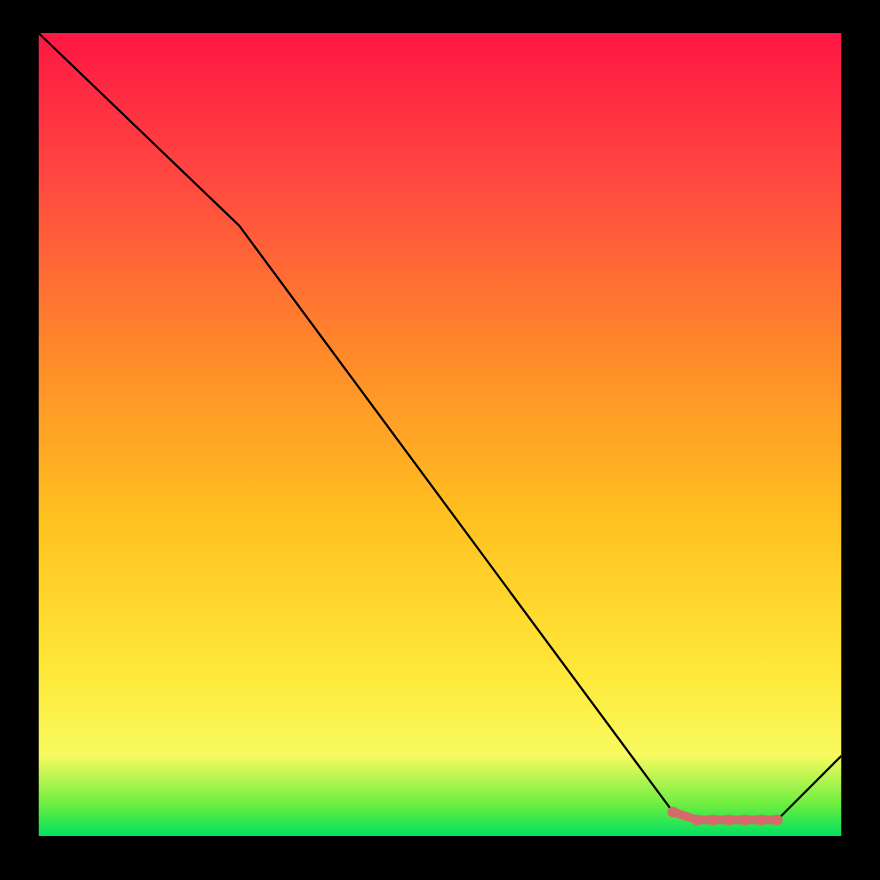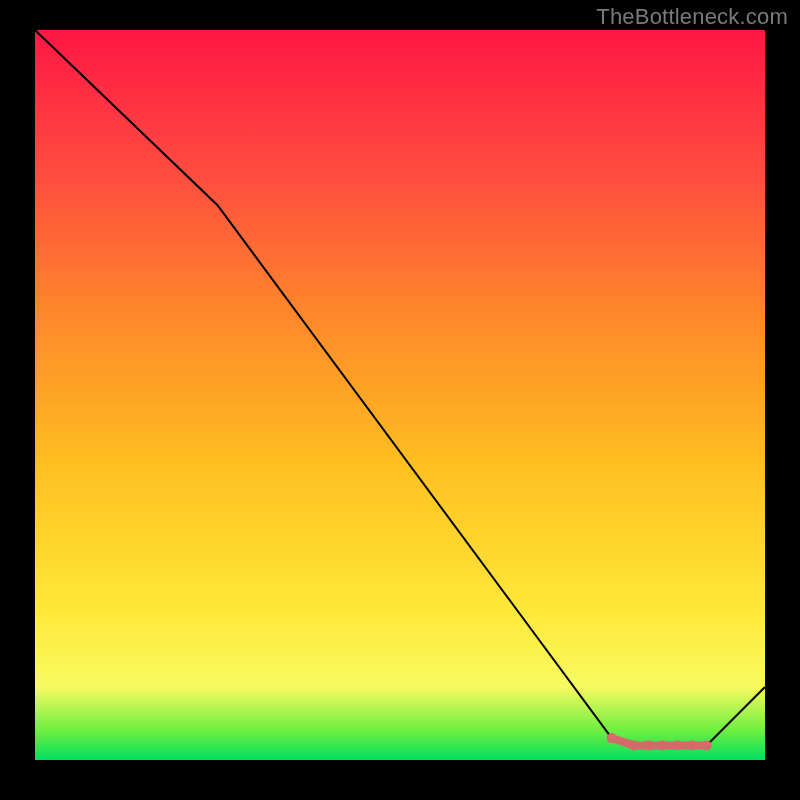--- a/index.html
+++ b/index.html
@@ -35,21 +35,20 @@
   }
   svg {
     display: block;
   }
 </style>
 </head>
 <body>
 
 <div class="container">
 
-  <div class="watermark">TheBottleneck.com</div>
 
   <div class="plot-area">
     <svg id="chart-svg" width="730" height="730" viewBox="0 0 730 730">
       <defs>
         <linearGradient id="bg-grad" x1="0" y1="1" x2="0" y2="0">
             <stop offset="0%" stop-color="#00e060"></stop>
             <stop offset="4%" stop-color="#6eee40"></stop>
             <stop offset="10%" stop-color="#f7fb60"></stop>
             <stop offset="20%" stop-color="#ffe93a"></stop>
             <stop offset="40%" stop-color="#ffc020"></stop>

